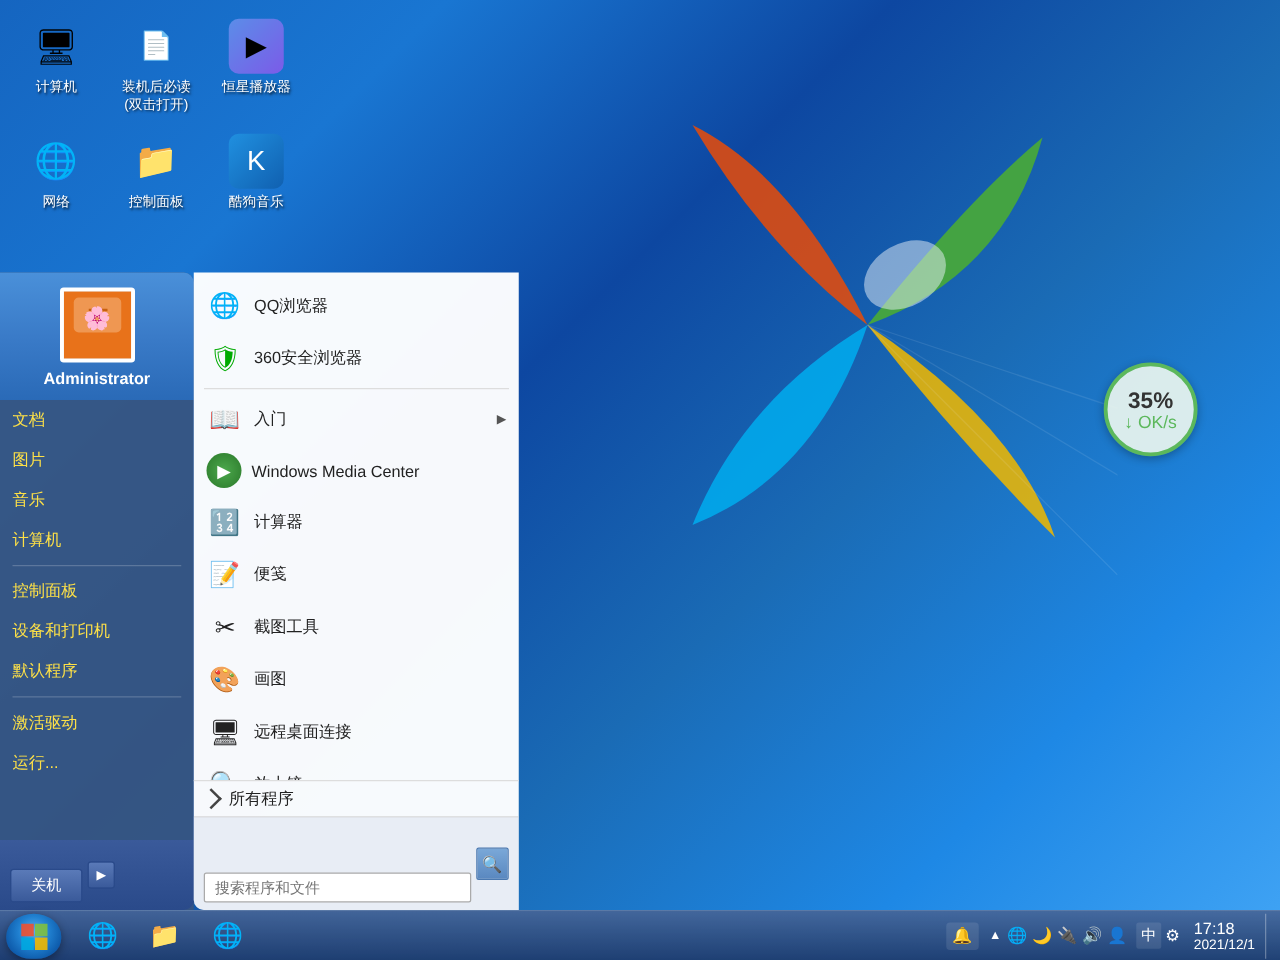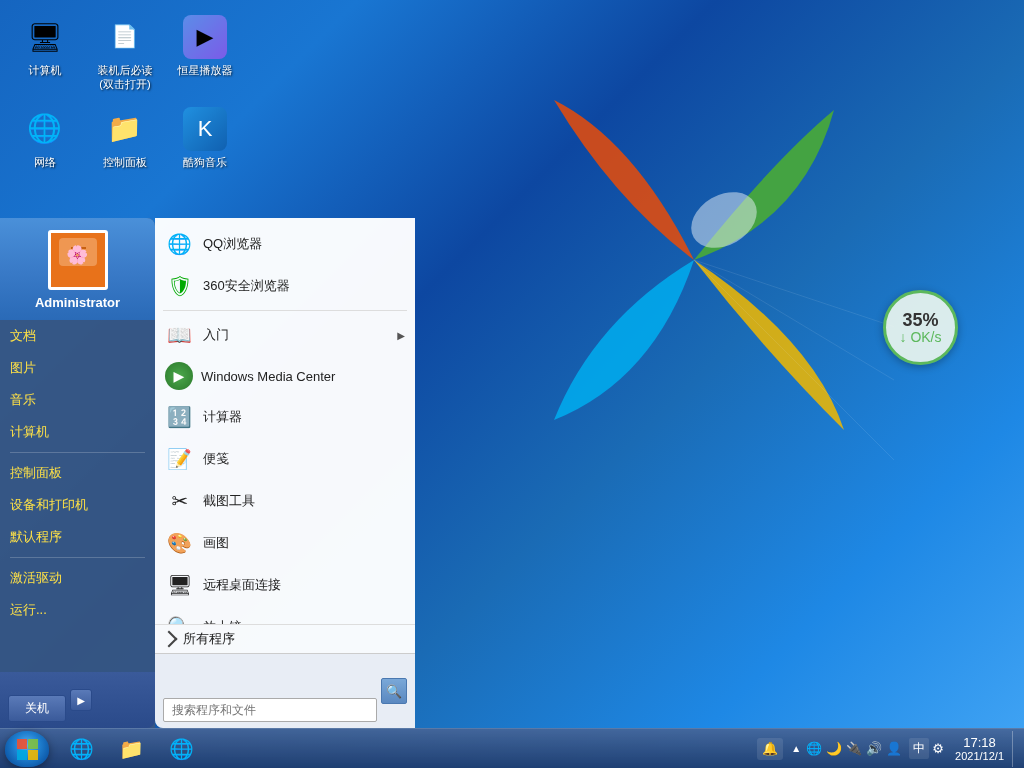--- a/index.html
+++ b/index.html
@@ -319,21 +319,21 @@
     .input-lang {
       background: rgba(255,255,255,0.1);
       color: white;
       padding: 2px 4px;
       font-size: 12px;
       border-radius: 2px;
       cursor: pointer;
     }
 
     .clock {
-      text-align: center;
+      text-align: left;
       padding: 2px 8px;
       cursor: pointer;
     }
     .clock-time {
       color: white;
       font-size: 13px;
       display: block;
     }
     .clock-date {
       color: white;

